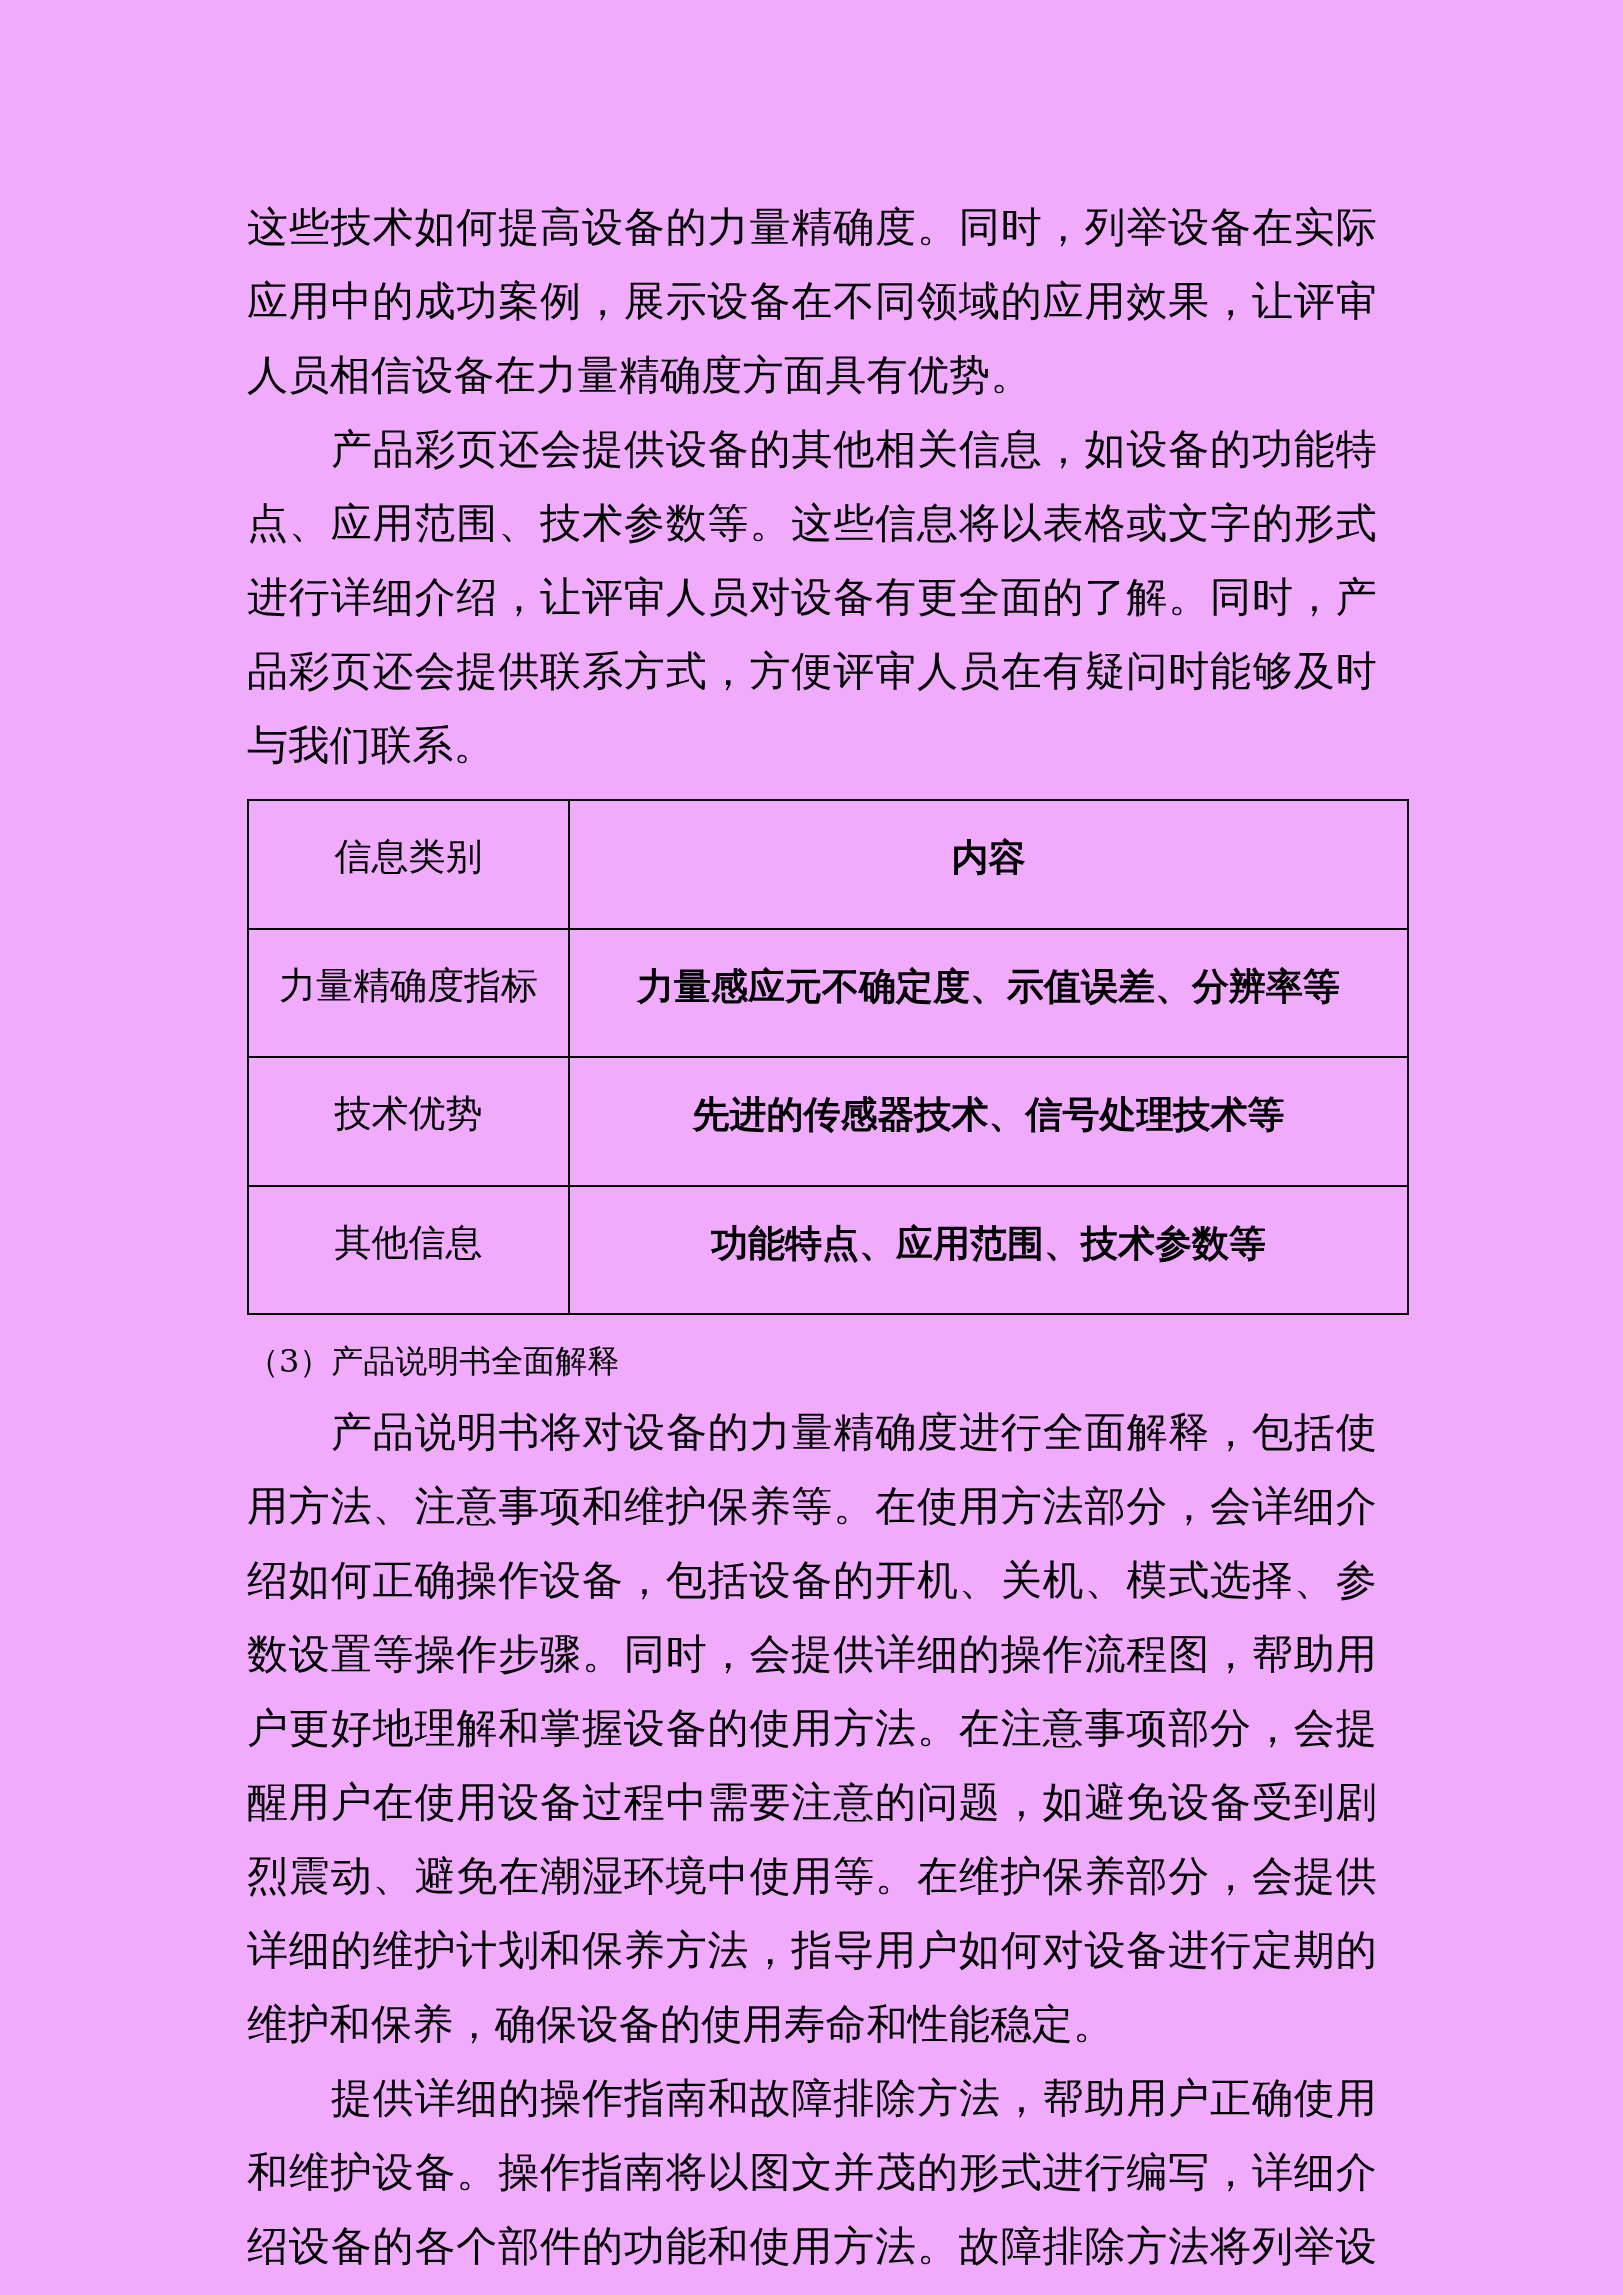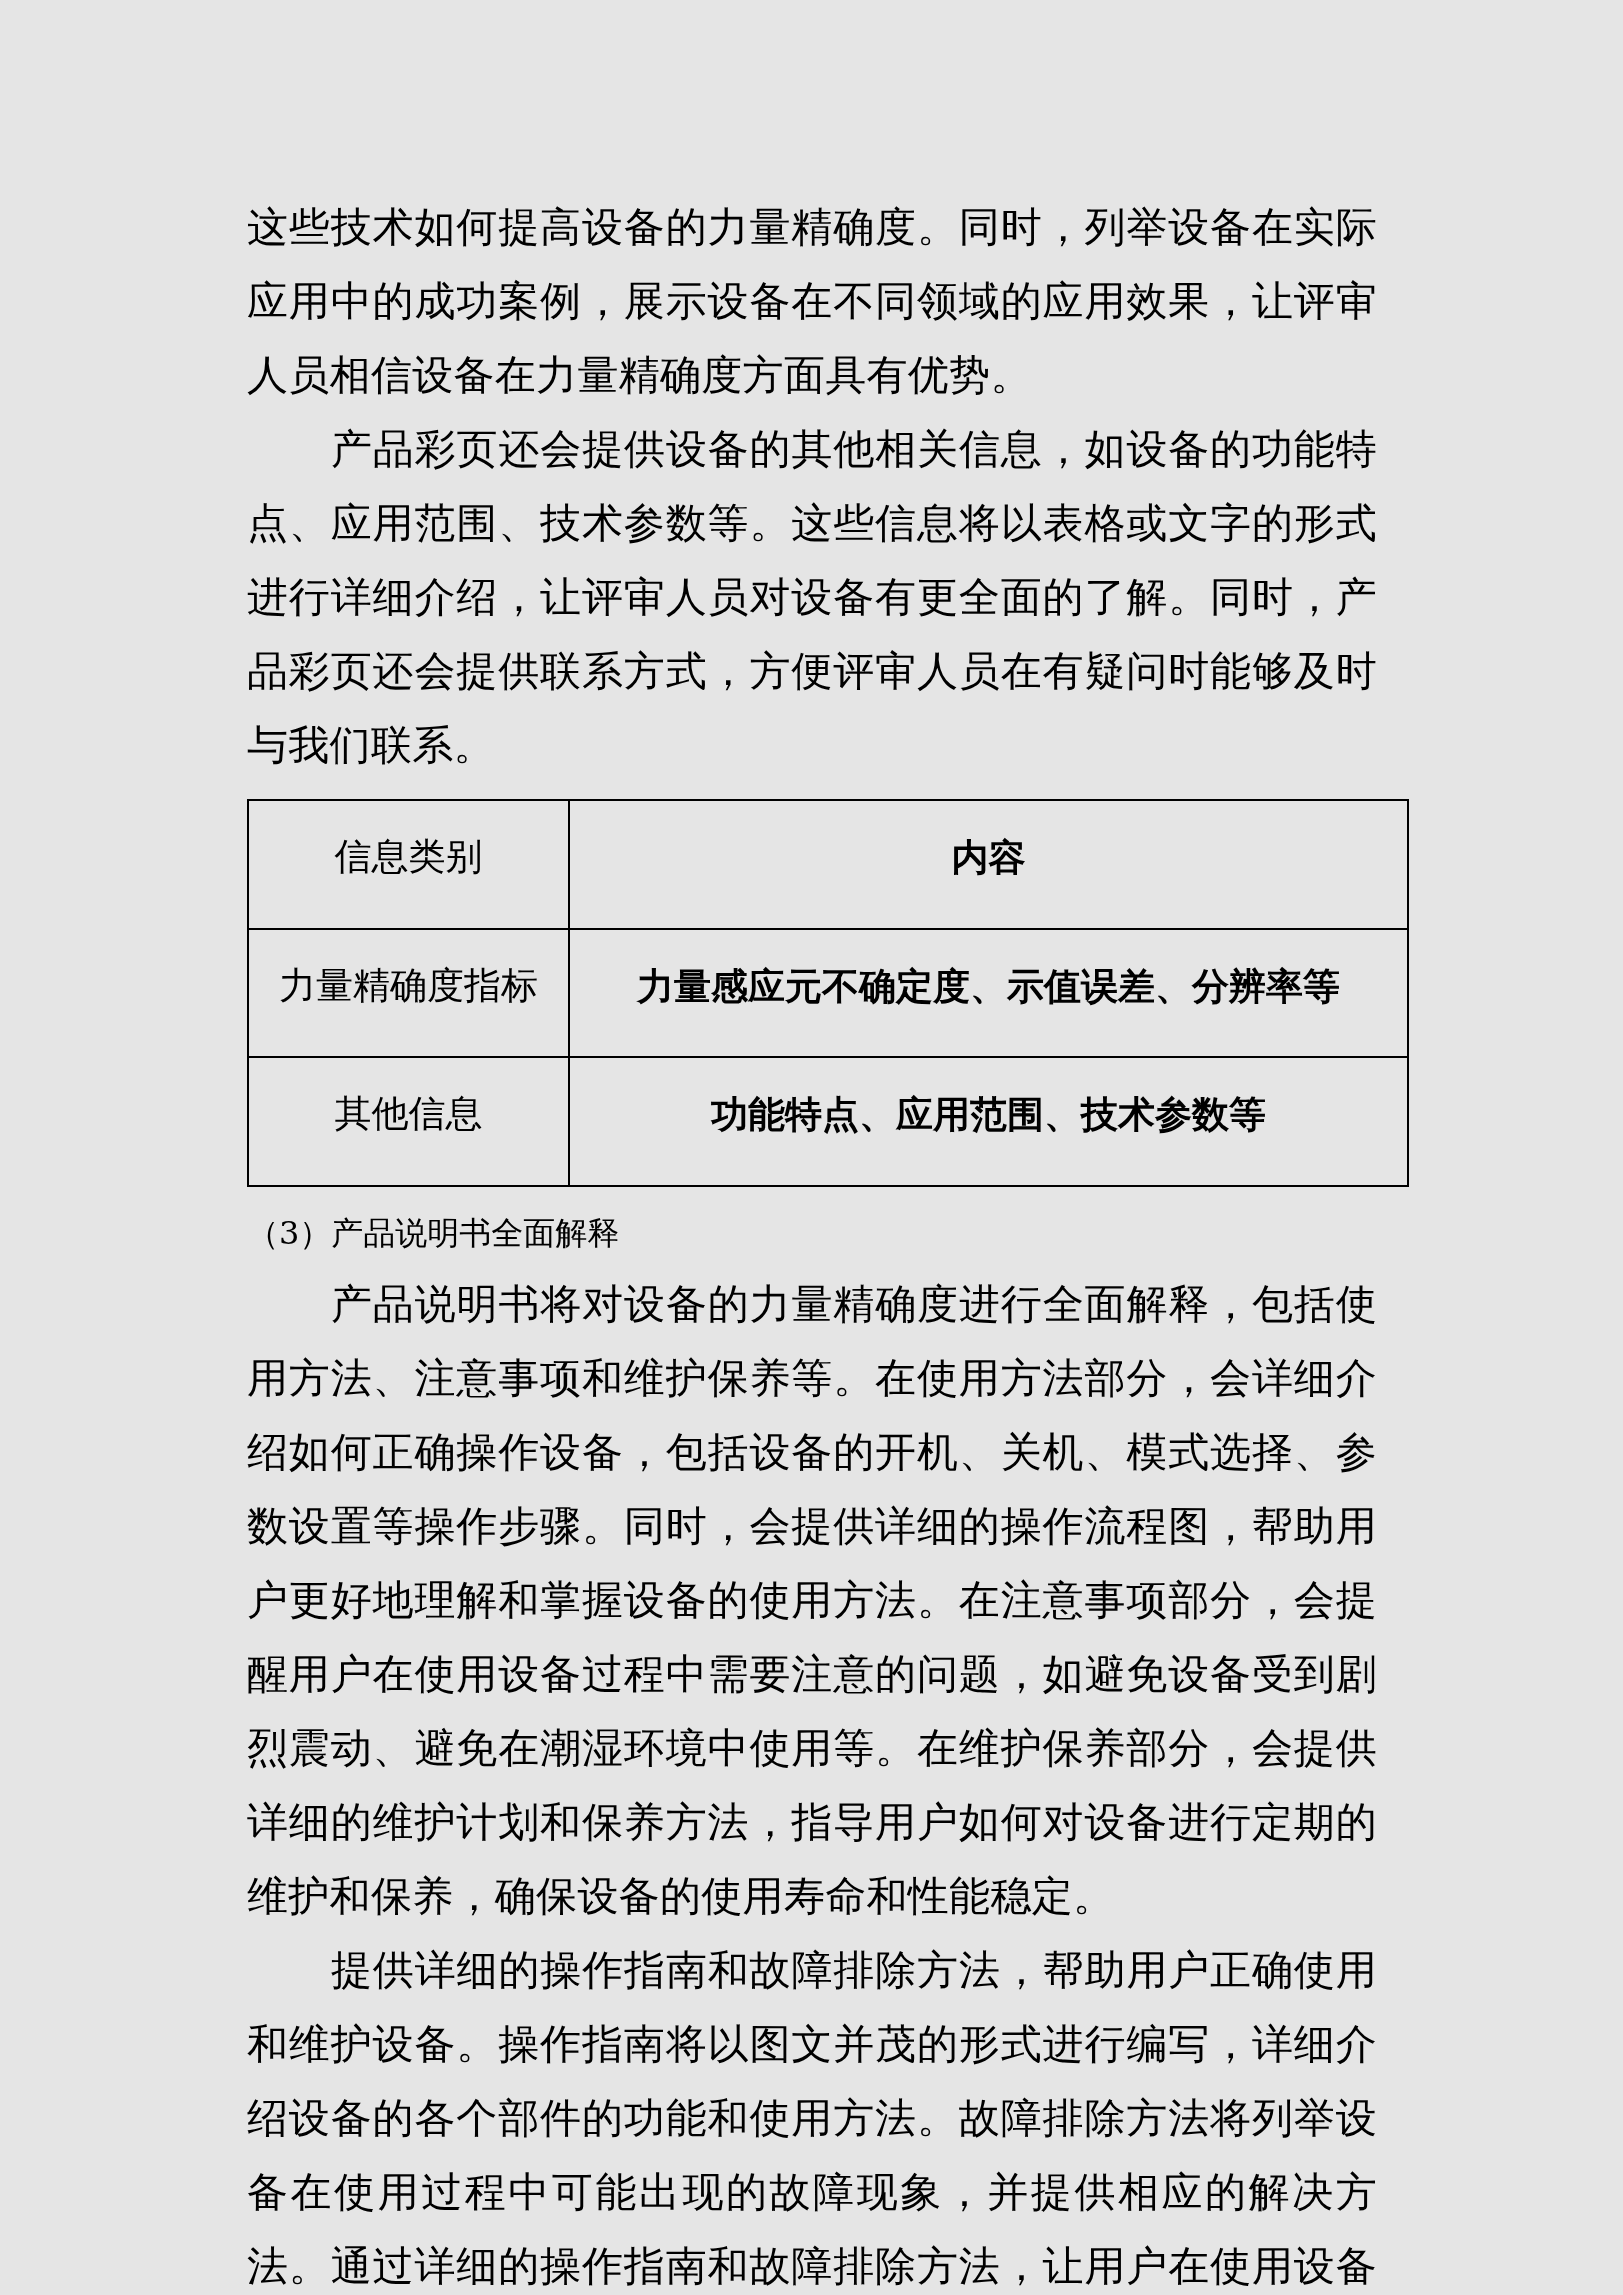--- a/index.html
+++ b/index.html
@@ -7,21 +7,21 @@
     padding: 0;
     background: #ffffff;
   }
   body {
     font-family: "DejaVu Serif", "Liberation Serif", serif;
   }
   .page {
     position: relative;
     width: 1623px;
     height: 2295px;
-    background: #e5e5e5;
+    background: #f0abfc;
     box-sizing: border-box;
     overflow: hidden;
   }
   .content {
     position: absolute;
     left: 247px;
     top: 190px;
     width: 1130px;
   }
   .para {
@@ -86,20 +86,24 @@
       <tbody>
         <tr>
           <td class="col-label">信息类别</td>
           <td class="col-content">内容</td>
         </tr>
         <tr>
           <td class="col-label">力量精确度指标</td>
           <td class="col-content">力量感应元不确定度、示值误差、分辨率等</td>
         </tr>
         <tr>
+          <td class="col-label">技术优势</td>
+          <td class="col-content">先进的传感器技术、信号处理技术等</td>
+        </tr>
+        <tr>
           <td class="col-label">其他信息</td>
           <td class="col-content">功能特点、应用范围、技术参数等</td>
         </tr>
       </tbody>
     </table>
 
     <p class="heading">（3）产品说明书全面解释</p>
 
     <p class="para indent">产品说明书将对设备的力量精确度进行全面解释，包括使用方法、注意事项和维护保养等。在使用方法部分，会详细介绍如何正确操作设备，包括设备的开机、关机、模式选择、参数设置等操作步骤。同时，会提供详细的操作流程图，帮助用户更好地理解和掌握设备的使用方法。在注意事项部分，会提醒用户在使用设备过程中需要注意的问题，如避免设备受到剧烈震动、避免在潮湿环境中使用等。在维护保养部分，会提供详细的维护计划和保养方法，指导用户如何对设备进行定期的维护和保养，确保设备的使用寿命和性能稳定。</p>
 

